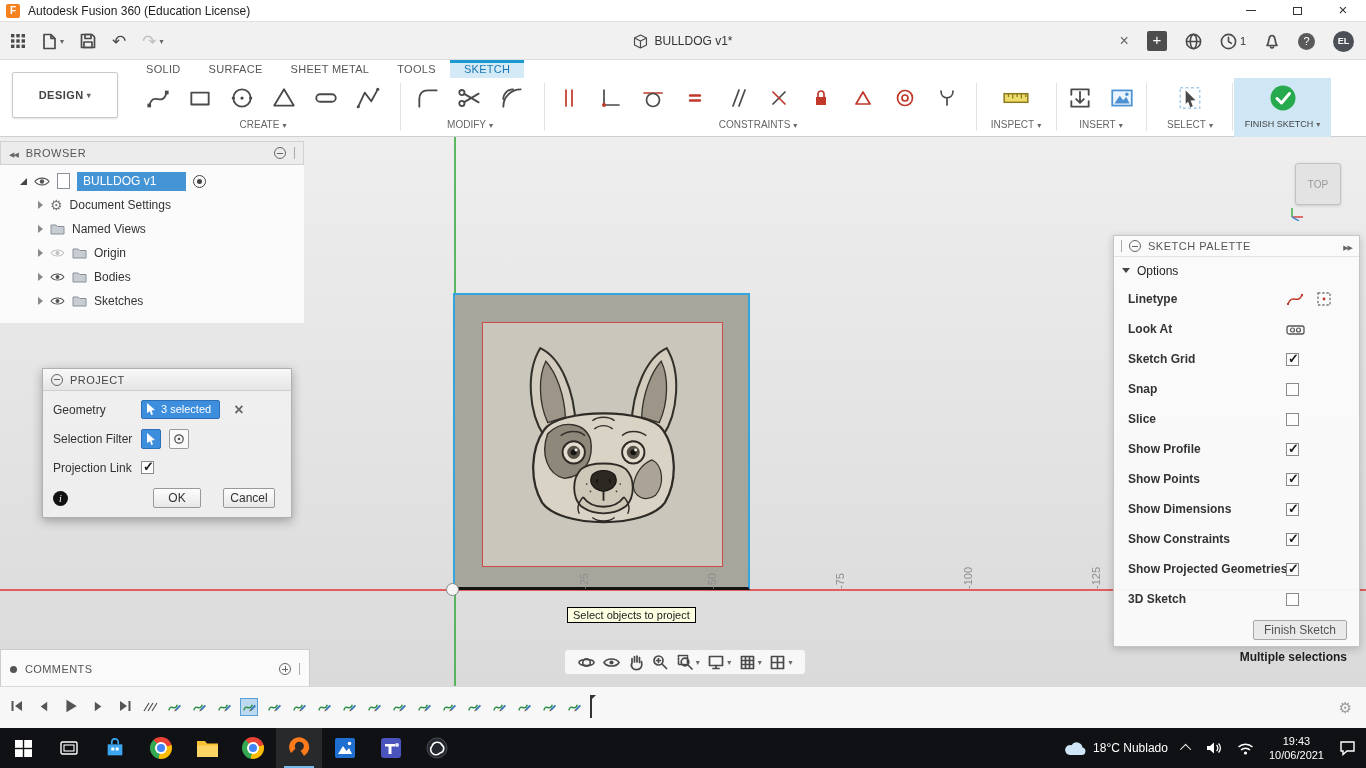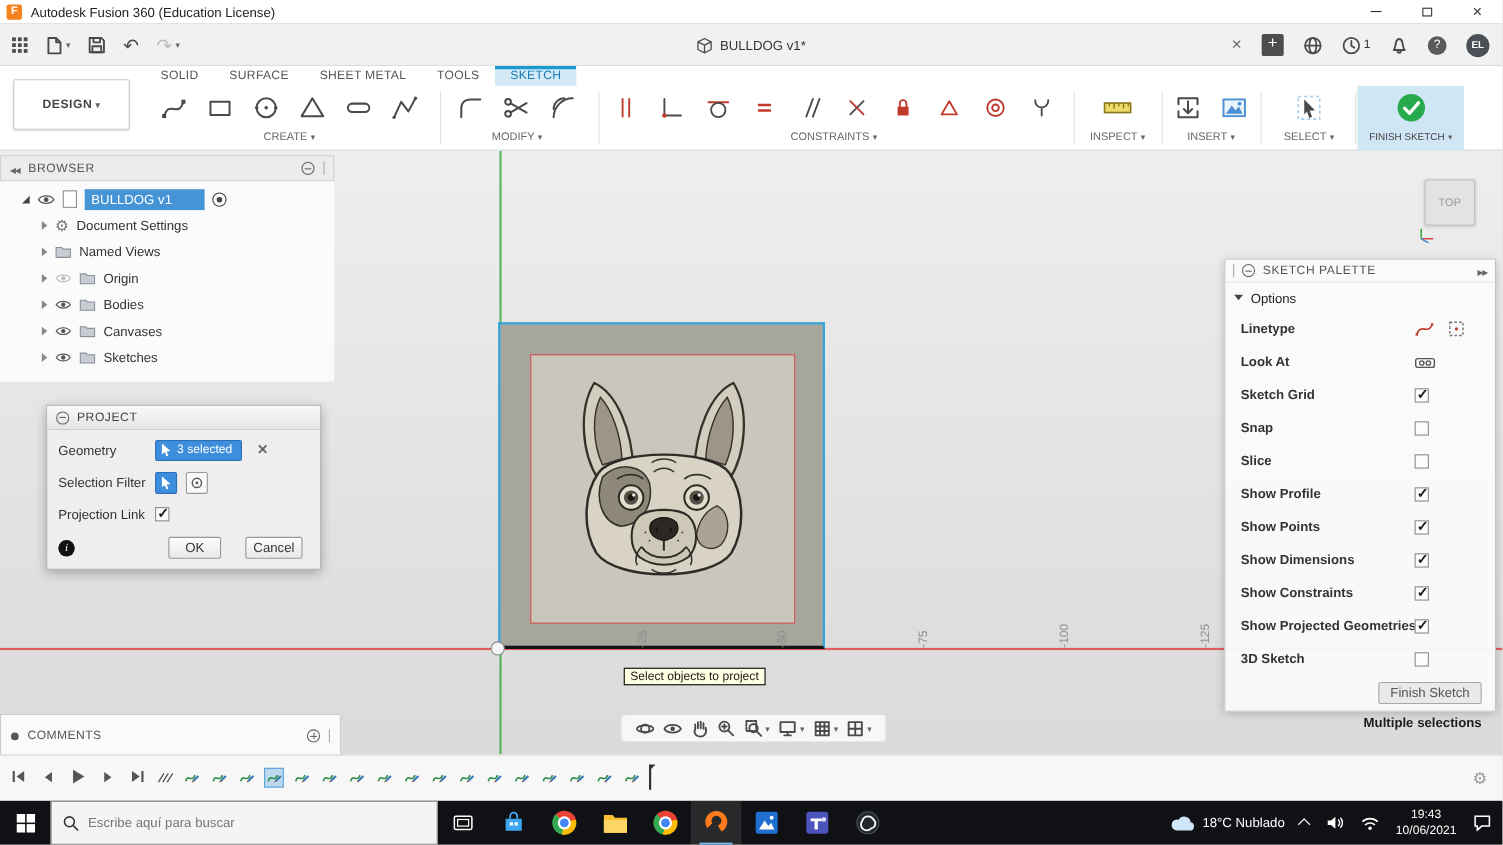--- a/index.html
+++ b/index.html
@@ -585,36 +585,20 @@
             </span>
 
             <span class="t-folder">
               <svg width="15" height="12" viewBox="0 0 15 12">
                 <path d="M1,2 H6 L7.5,3.5 H14 V11 H1 Z" fill="#c8cdd4" stroke="#8a9098" stroke-width="1"></path>
               </svg>
             </span>
             <span>Bodies</span>
           </div>
 
-          <div class="tree-row show-folder show-eye">
-            <span class="tri-col"></span>
-            <span class="t-eye">
-              <svg width="15" height="10" viewBox="0 0 16 11">
-                <path d="M1,5.5 C4,1 12,1 15,5.5 C12,10 4,10 1,5.5 Z" fill="#fff" stroke="#555" stroke-width="1.2"></path>
-                <circle cx="8" cy="5.5" r="2.2" fill="#555"></circle>
-              </svg>
-            </span>
-
-            <span class="t-folder">
-              <svg width="15" height="12" viewBox="0 0 15 12">
-                <path d="M1,2 H6 L7.5,3.5 H14 V11 H1 Z" fill="#c8cdd4" stroke="#8a9098" stroke-width="1"></path>
-              </svg>
-            </span>
-            <span>Canvases</span>
-          </div>
 
           <div class="tree-row show-folder show-eye">
             <span class="tri-col"></span>
             <span class="t-eye">
               <svg width="15" height="10" viewBox="0 0 16 11">
                 <path d="M1,5.5 C4,1 12,1 15,5.5 C12,10 4,10 1,5.5 Z" fill="#fff" stroke="#555" stroke-width="1.2"></path>
                 <circle cx="8" cy="5.5" r="2.2" fill="#555"></circle>
               </svg>
             </span>
 
@@ -1038,27 +1022,20 @@
   <div class="tb-start">
     <svg width="17" height="17" viewBox="0 0 17 17">
         <g fill="#fff">
           <rect x="0" y="0" width="7.8" height="7.8"></rect>
           <rect x="9.2" y="0" width="7.8" height="7.8"></rect>
           <rect x="0" y="9.2" width="7.8" height="7.8"></rect>
           <rect x="9.2" y="9.2" width="7.8" height="7.8"></rect>
         </g>
       </svg>
   </div>
-  <div class="tb-search">
-    <svg width="15" height="15" viewBox="0 0 16 16">
-        <circle cx="6.5" cy="6.5" r="4.8" fill="none" stroke="#333" stroke-width="1.5"></circle>
-        <path d="M10.2,10.2 L15,15" stroke="#333" stroke-width="1.5"></path>
-      </svg>
-    <input type="text" placeholder="Escribe aquí para buscar" style="">
-  </div>
   <div class="tb-btn">
     <svg width="18" height="18" viewBox="0 0 18 18">
         <rect x="1" y="3" width="16" height="12" rx="1.5" fill="none" stroke="#fff" stroke-width="1.4"></rect>
         <rect x="4" y="6" width="10" height="6" fill="none" stroke="#fff" stroke-width="1.1"></rect>
       </svg>
   </div>
   <div class="tb-btn">
     <svg width="22" height="22" viewBox="0 0 24 24">
         <path d="M4,8 H20 V20 H4 Z" fill="#3ea6f0"></path>
         <path d="M8.5,8 V5.5 a3.5,3.5 0 0 1 7,0 V8" stroke="#3ea6f0" stroke-width="1.8" fill="none"></path>

